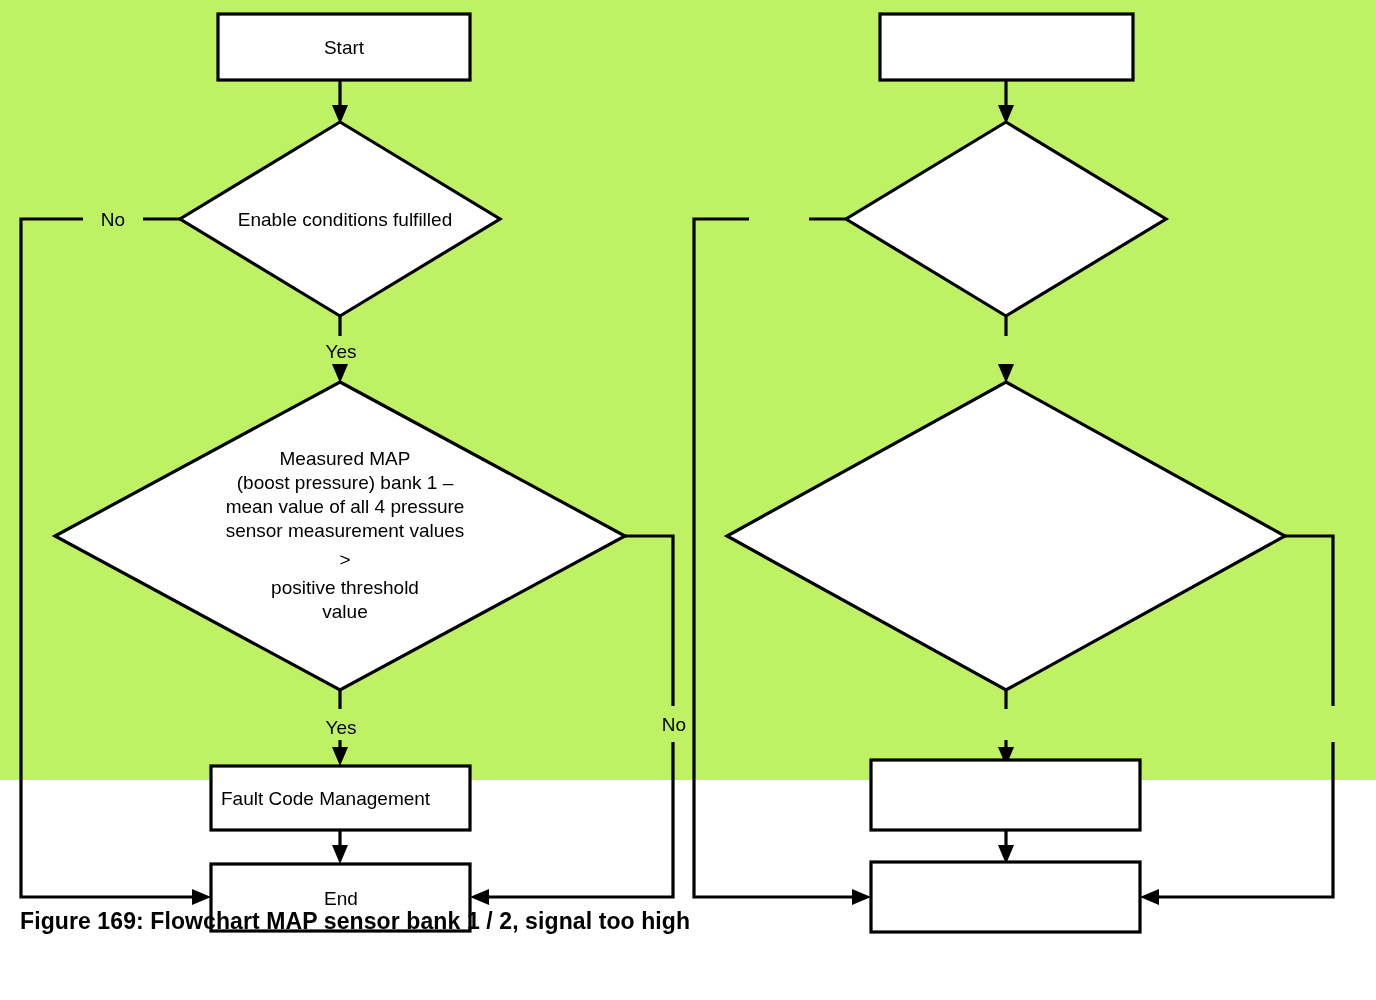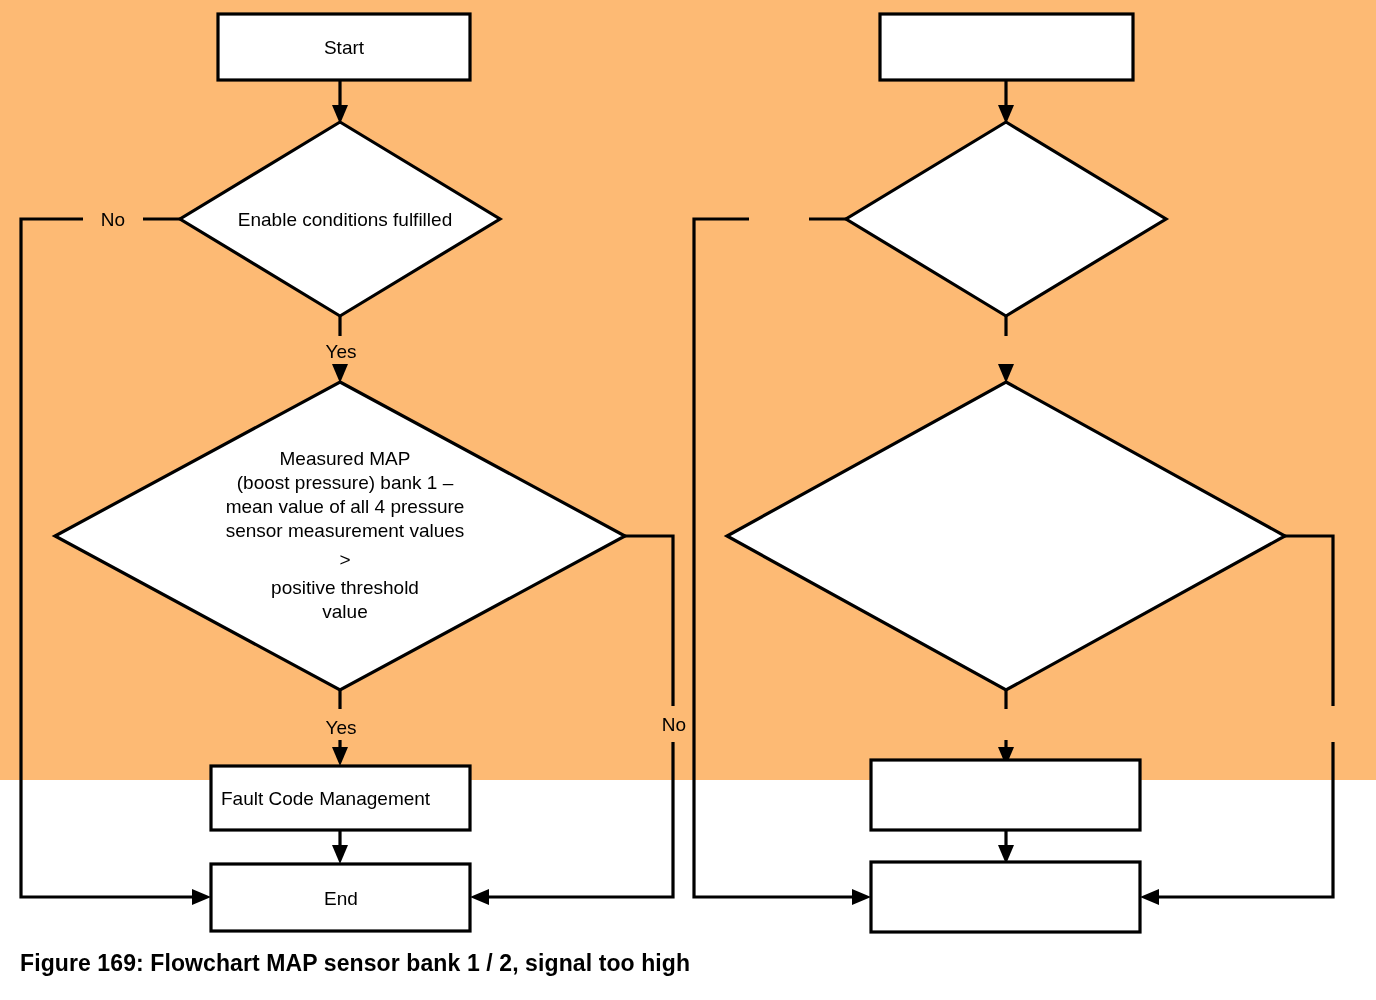--- a/index.html
+++ b/index.html
@@ -12,21 +12,21 @@
     width: 1376px;
     height: 1000px;
     font-family: "Liberation Sans", sans-serif;
     color: #000000;
     overflow: hidden;
   }
   #figure-root {
     position: relative;
     width: 1376px;
     height: 780px;
-    background: #fdba74;
+    background: #bef264;
   }
   #flow-svg {
     position: absolute;
     left: 0;
     top: 0;
     width: 1376px;
     height: 945px;
     display: block;
   }
   .shape-outline {
@@ -55,21 +55,21 @@
   .node-text-left { text-anchor: start; }
   .edge-label {
     font-family: "Liberation Sans", sans-serif;
     font-size: 19px;
     fill: #000000;
     text-anchor: middle;
   }
   .figure-caption {
     position: absolute;
     left: 20px;
-    top: 950px;
+    top: 908px;
     font-family: "Liberation Sans", sans-serif;
     font-size: 23px;
     font-weight: bold;
     color: #000000;
     letter-spacing: 0.1px;
     white-space: nowrap;
   }
 </style>
 </head>
 <body>

